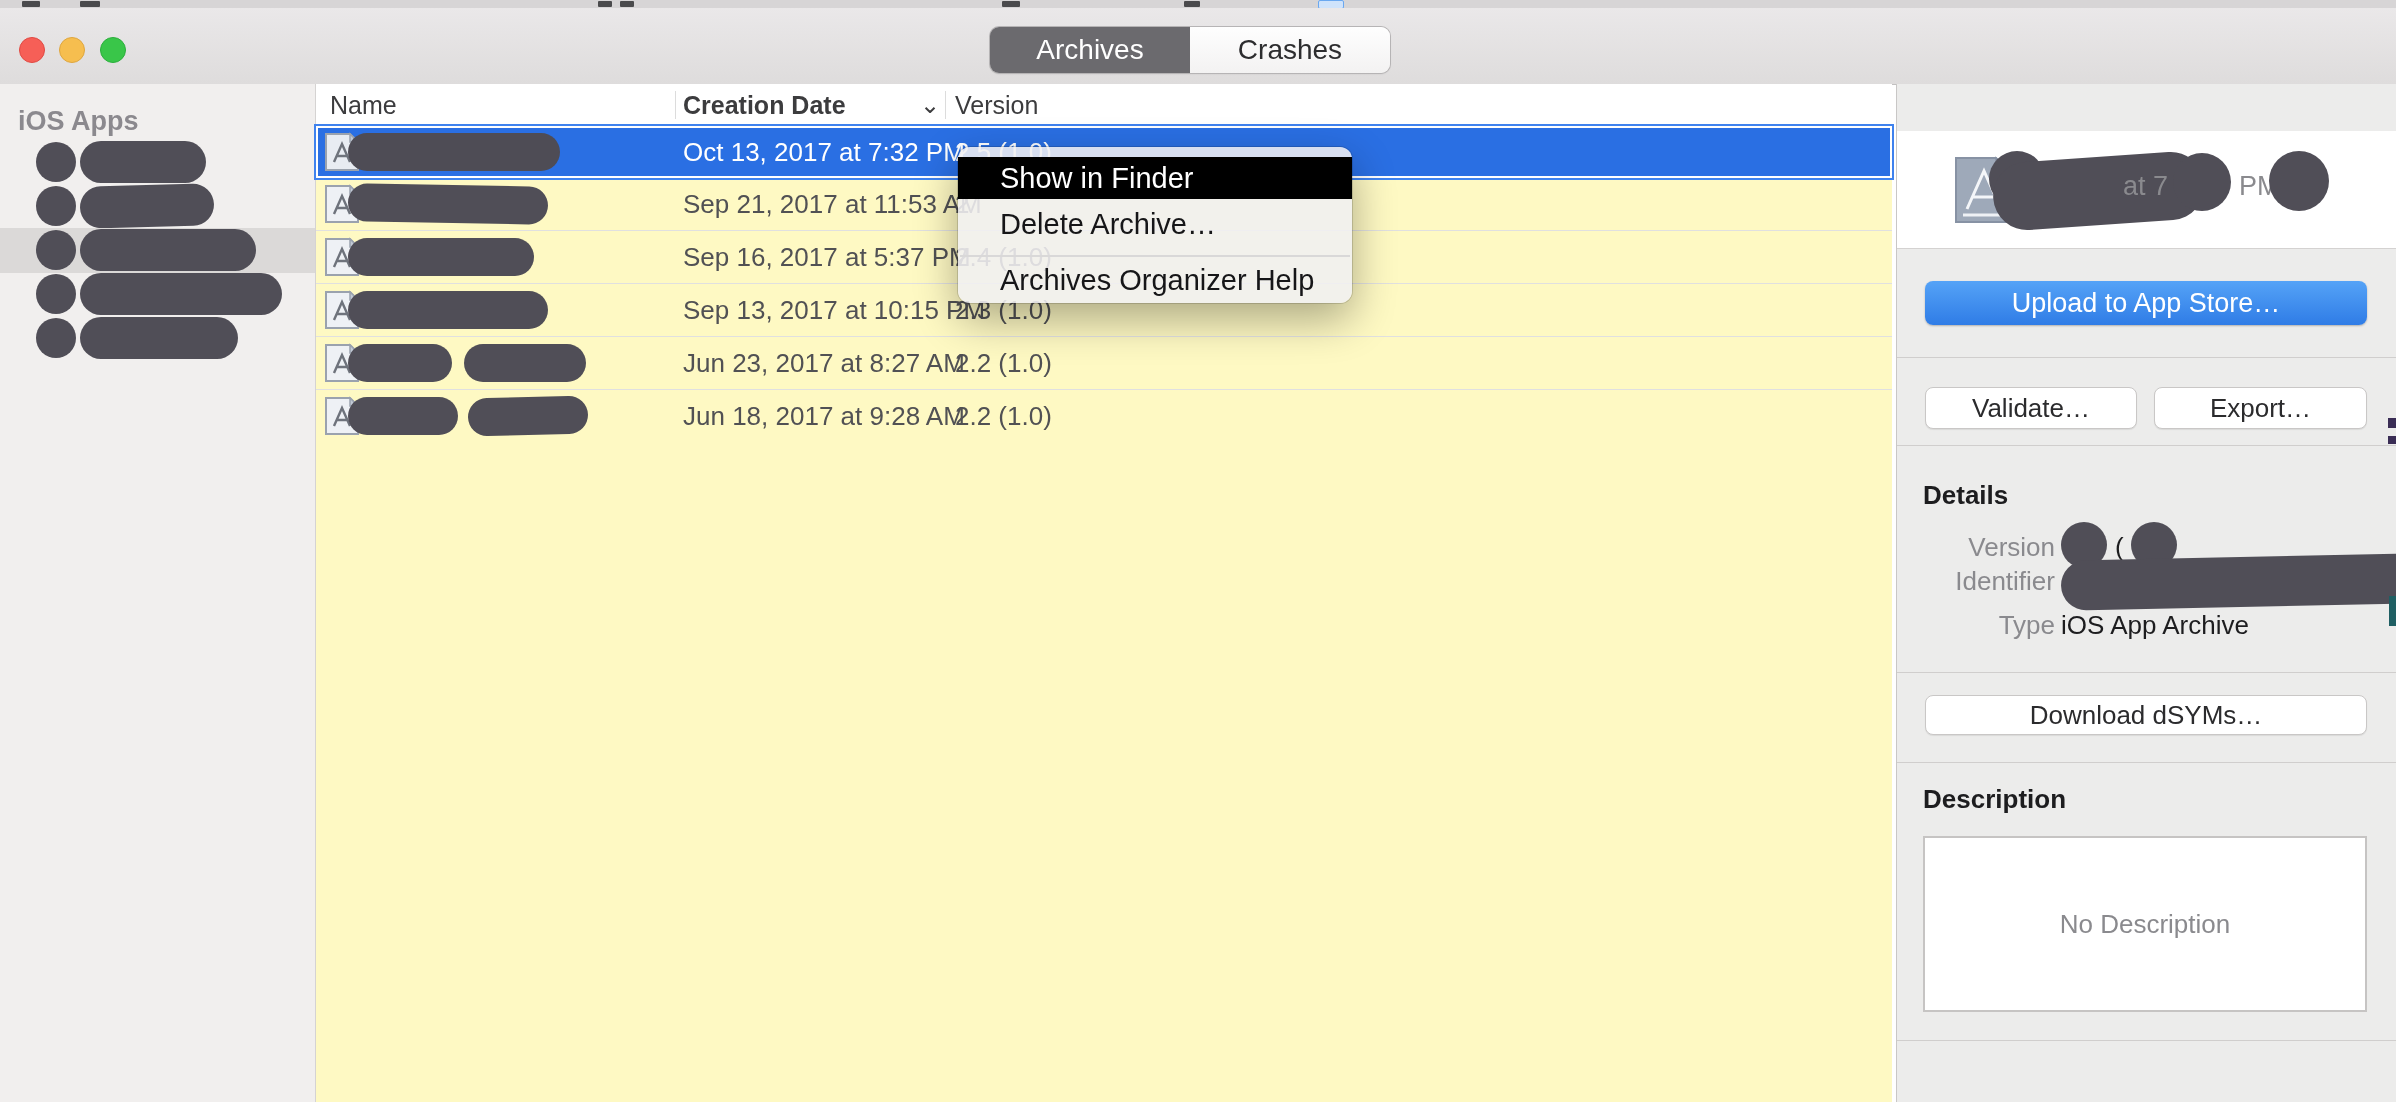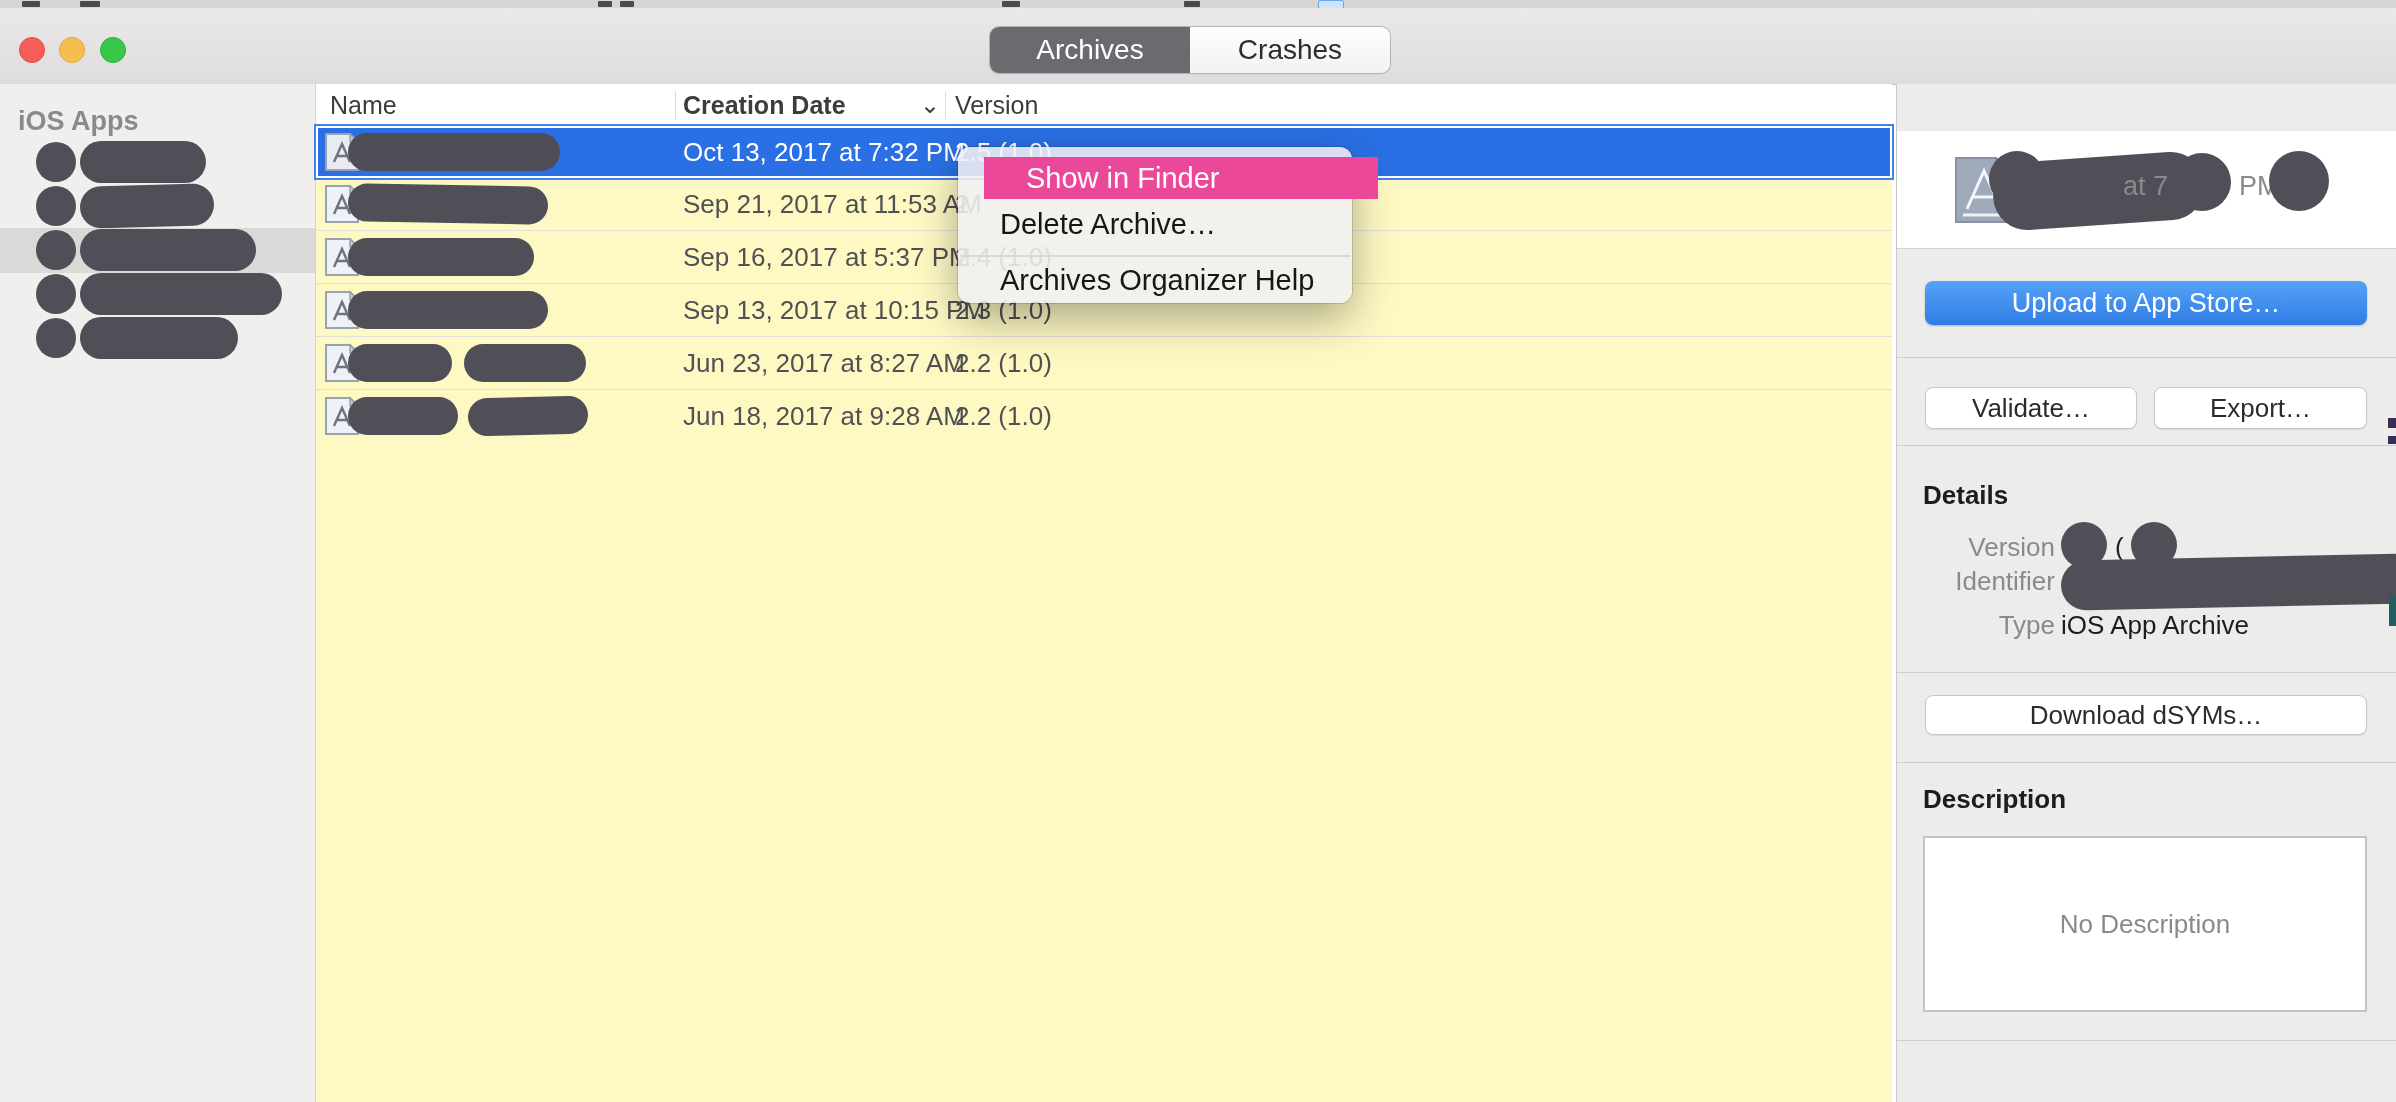--- a/index.html
+++ b/index.html
@@ -60,21 +60,21 @@
 
   
   .doc-ico{width:36px;height:40px;}
 
   
   .menu{position:absolute;left:958px;top:147px;width:394px;height:156px;
         background:rgba(240,239,241,0.88);border-radius:12px;z-index:5;
         box-shadow:0 0 0 1px rgba(0,0,0,.14),0 16px 44px rgba(0,0,0,.33);
         font-size:29px;color:#161618;}
   .menu-item{position:absolute;left:0;width:394px;height:42px;display:flex;align-items:center;padding-left:42px;box-sizing:border-box;}
-  .menu-item.hl{background:#ec4899;color:#fff;margin-left:26px;}
+  .menu-item.hl{background:#000000;color:#fff;}
   .menu-sep{position:absolute;left:2px;top:108px;width:390px;height:2px;background:#d9d8d8;}
 
   
   .inspector{position:absolute;left:1896px;top:84px;width:500px;height:1018px;background:#ececeb;border-left:1px solid #c9c7c6;box-sizing:border-box;}
   .insp-title{position:absolute;left:0;top:0;width:100%;height:46px;display:flex;align-items:center;justify-content:center;
               font-size:26px;color:#2e2e30;border-bottom:1px solid #d4d2d1;}
   .insp-hero{position:absolute;left:0;top:47px;width:100%;height:117px;background:#fff;border-bottom:1px solid #d4d2d1;}
   .hero-ico{position:absolute;left:56px;top:24px;width:62px;height:70px;}
   .hero-blob{left:96px;top:26px;width:212px;height:68px;transform:rotate(-4deg);}
   .hero-bump{left:92px;top:20px;width:56px;height:56px;border-radius:50%;}

